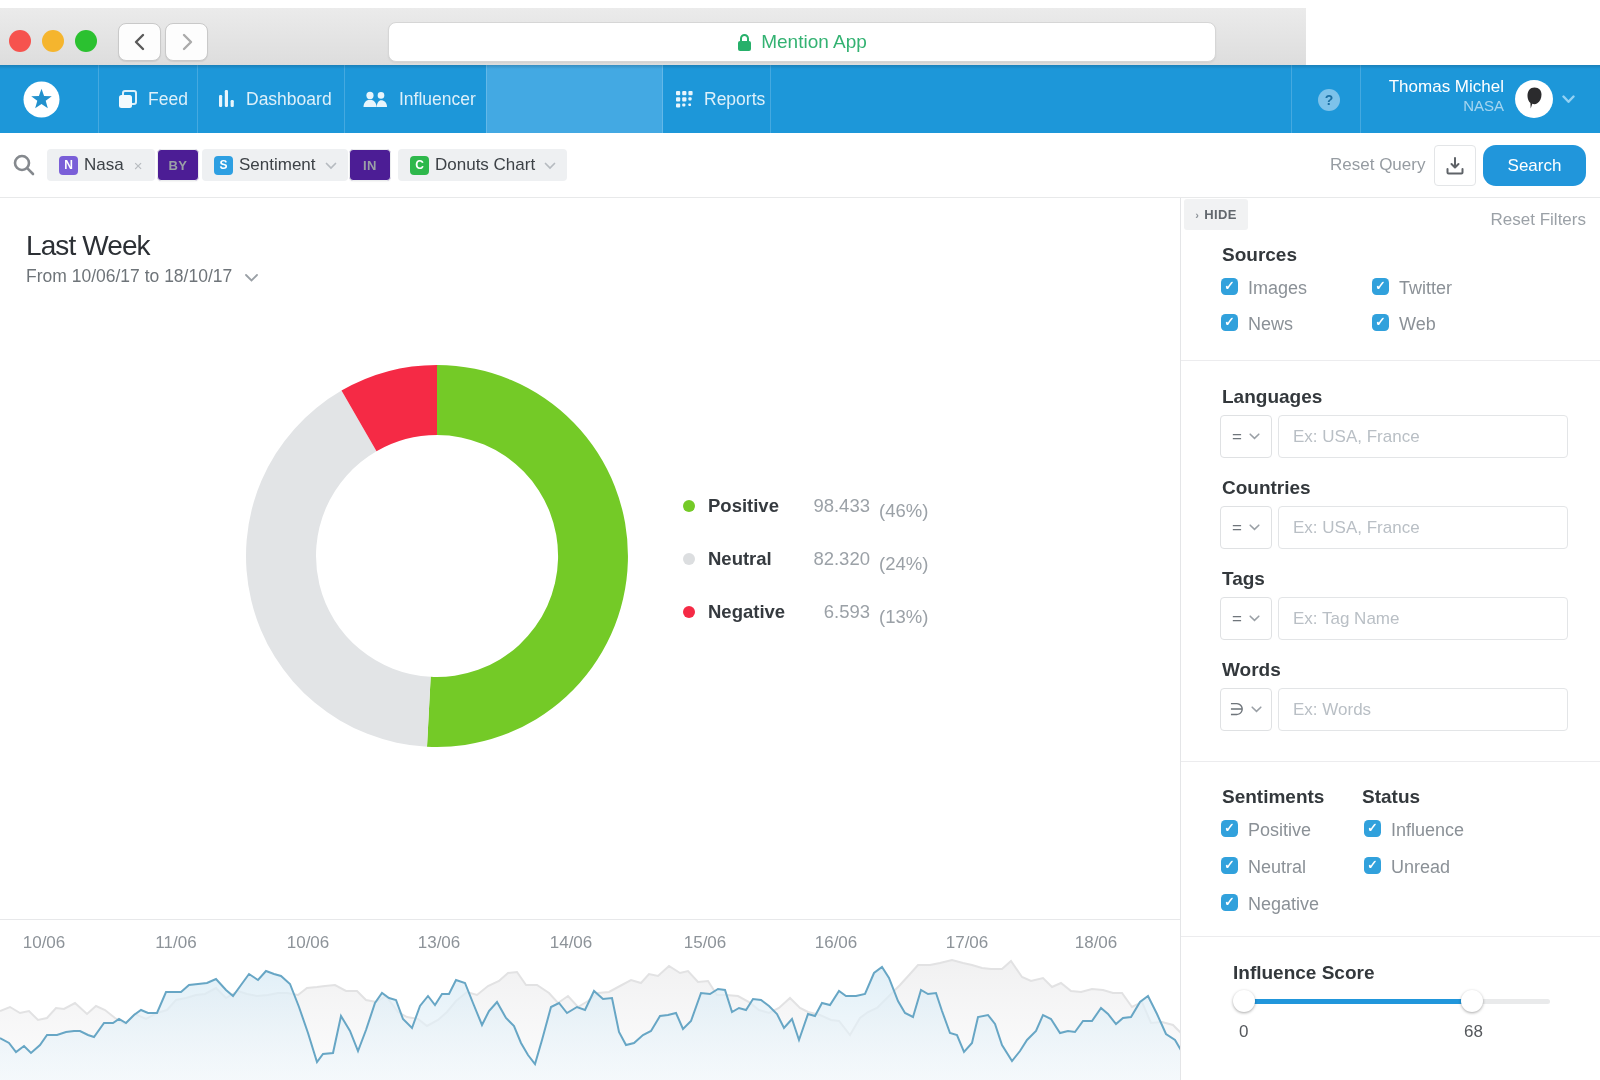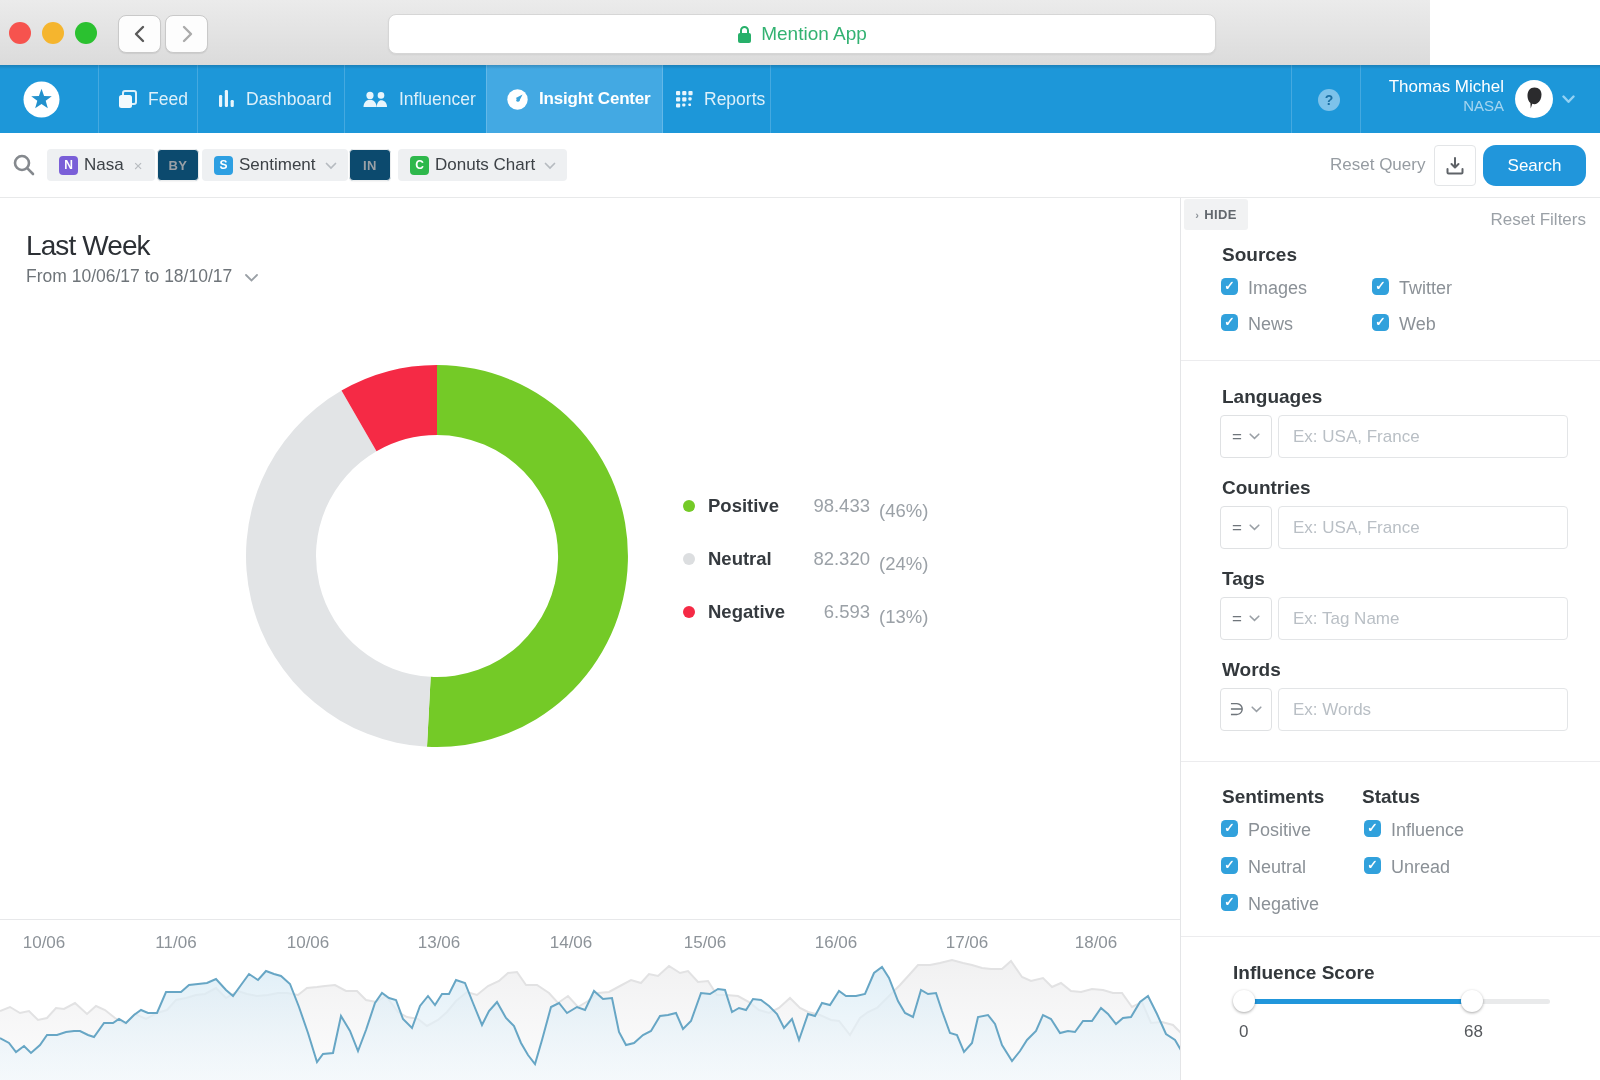--- a/index.html
+++ b/index.html
@@ -1,19 +1,19 @@
 <!DOCTYPE html>
 <html><head>
 <meta charset="utf-8">
 <style>
   * { margin:0; padding:0; box-sizing:border-box; }
   html,body { width:1600px; height:1080px; overflow:hidden; font-family:"Liberation Sans", sans-serif; background:#fff; }
   .abs { position:absolute; }
   
-  #chrome { position:absolute; left:0; top:0; width:1430px; height:65px;
+  #chrome { position:absolute; left:0; top:8px; width:1306px; height:65px;
     background:linear-gradient(#ebebeb,#dbdbdb); }
   .tl { position:absolute; top:22px; width:22px; height:22px; border-radius:50%; }
   #tl-r { left:9px;  background:#f6534e; }
   #tl-y { left:42px; background:#f5b52e; }
   #tl-g { left:75px; background:#2bc130; }
   .navbtn { position:absolute; top:15px; width:43px; height:38px; background:#fdfdfd;
     border:1px solid #c9c9c9; border-radius:8px; box-shadow:0 1px 1px rgba(0,0,0,.08);
     display:flex; align-items:center; justify-content:center; }
   #urlbar { position:absolute; left:388px; top:14px; width:828px; height:40px; background:#fff;
     border:1px solid #d6d6d6; border-radius:8px; box-shadow:0 1px 2px rgba(0,0,0,.06);
@@ -26,21 +26,21 @@
   .nsep { position:absolute; top:0; width:1px; height:68px; background:rgba(255,255,255,.18); }
   .nitem { position:absolute; top:0; height:68px; display:flex; align-items:center; gap:11px;
     color:rgba(255,255,255,.85); font-size:17.5px; }
   .nitem.active { color:#fff; font-weight:bold; font-size:17px; letter-spacing:-.2px; }
   #tab-active { position:absolute; left:486px; top:0; width:177px; height:68px; background:#43a9e3; }
   
   #fbar { position:absolute; left:0; top:133px; width:1600px; height:65px; background:#fff;
     border-bottom:1px solid #e8e9ea; }
   .chip { position:absolute; top:149px; height:32px; border-radius:4px; display:flex;
     align-items:center; background:#eef0f2; }
-  .chip.lite { background:#0c4a6e; border:1px solid #ebedee; box-shadow:0 1px 1px rgba(0,0,0,.04); }
+  .chip.lite { background:#4c1d95; border:1px solid #ebedee; box-shadow:0 1px 1px rgba(0,0,0,.04); }
   .badge { width:19px; height:19px; border-radius:4px; color:#fff; font-size:12px; font-weight:bold;
     display:flex; align-items:center; justify-content:center; margin:0 6px 0 12px; }
   .chip .t { color:#3d4247; font-size:17px; }
   .chip .small { color:#9aa0a6; font-size:13px; font-weight:bold; letter-spacing:.5px; }
   
   #main { position:absolute; left:0; top:198px; width:1180px; height:882px; background:#fff; }
   h1 { font-size:28px; color:#2c3035; font-weight:500; letter-spacing:-.9px; }
   .legrow { position:absolute; display:flex; align-items:center; }
   .legrow .dot { width:12px; height:12px; border-radius:50%; }
   .legrow .lab { font-size:18.5px; color:#353a3f; font-weight:bold; margin-left:13px; }
@@ -126,28 +126,20 @@
     <span>Dashboard</span>
   </div>
   <div class="nitem" style="left:363px">
     <svg width="25" height="17" viewBox="0 0 25 17">
         <circle cx="7" cy="4.4" r="3.6" fill="rgba(255,255,255,.9)"></circle>
         <path d="M0.5 16 c0-4.6 2.9-7.3 6.5-7.3 s6.5 2.7 6.5 7.3 z" fill="rgba(255,255,255,.9)"></path>
         <circle cx="18" cy="4.4" r="3.3" fill="rgba(255,255,255,.9)"></circle>
         <path d="M13.5 16 c0.4-4.2 2.6-6.8 4.5-6.8 c3.4 0 6 2.5 6 6.8 z" fill="rgba(255,255,255,.9)"></path>
       </svg>
     <span>Influencer</span>
-  </div>
-  <div class="nitem active" style="left:507px">
-    <svg width="21" height="21" viewBox="0 0 21 21">
-        <circle cx="10.5" cy="10.5" r="10.2" fill="#fff"></circle>
-        <path d="M15.6 5.6 L12.1 12.3 L8.8 9.1 Z" fill="#3ba3db"></path>
-        <circle cx="10.9" cy="11.2" r="1.6" fill="#3ba3db"></circle>
-      </svg>
-    <span>Insight Center</span>
   </div>
   <div class="nitem" style="left:676px">
     <svg width="17" height="17" viewBox="0 0 17 17">
         <g fill="rgba(255,255,255,.9)">
           <rect x="0" y="0" width="4.2" height="4.2" rx="1"></rect>
           <rect x="6.2" y="0" width="4.2" height="4.2" rx="1"></rect>
           <rect x="12.4" y="0" width="4.2" height="4.2" rx="1"></rect>
           <rect x="0" y="6.2" width="4.2" height="4.2" rx="1"></rect>
           <rect x="6.2" y="6.2" width="4.2" height="4.2" rx="1"></rect>
           <rect x="12.4" y="6.2" width="3.2" height="3.2" rx="1"></rect>

